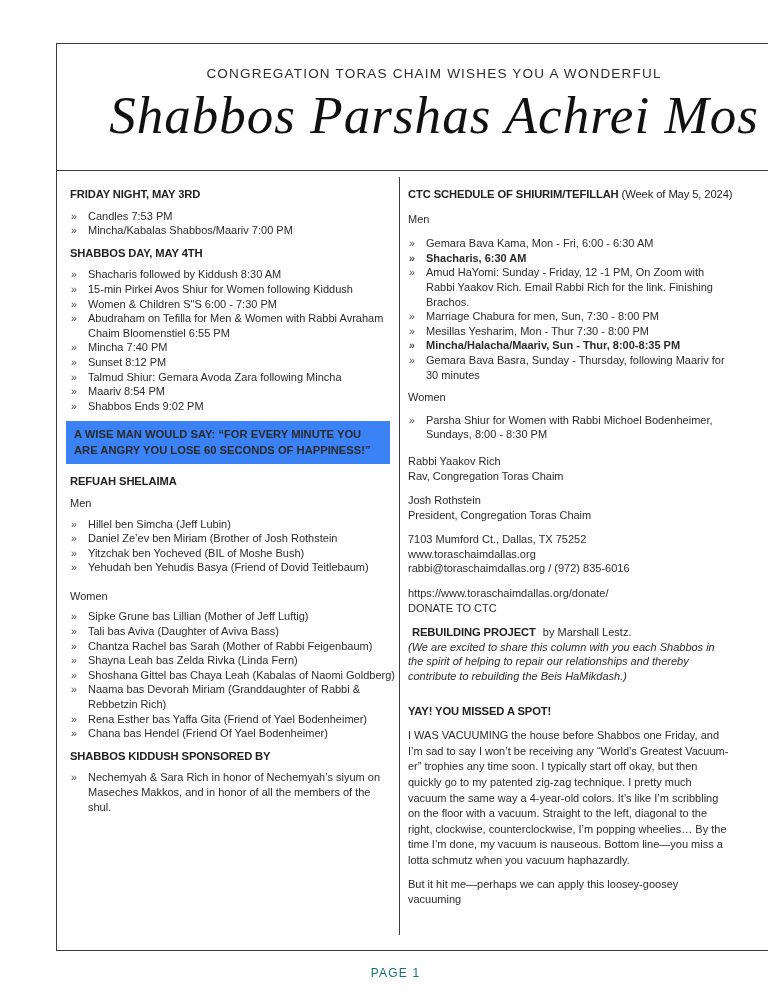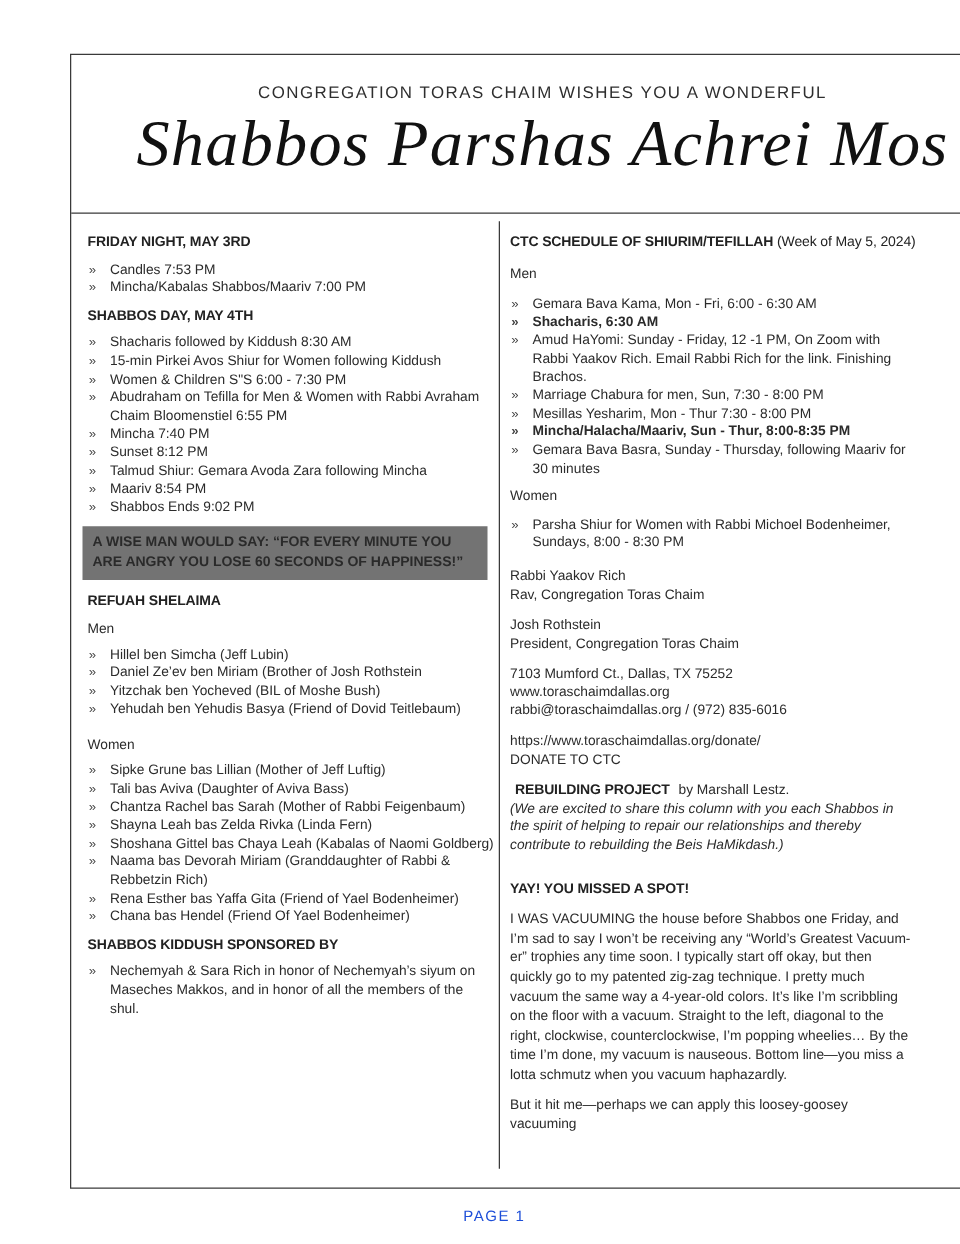--- a/index.html
+++ b/index.html
@@ -46,31 +46,31 @@
   }
   .sub { margin-bottom: 6px; }
   ul.b { list-style: none; margin-bottom: 8px; }
   ul.b li { position: relative; padding-left: 18px; }
   ul.b li::before {
     content: "»"; position: absolute; left: 1px; top: 0; color: #444; font-size: 10.5px;
   }
   ul.b li.bold { font-weight: bold; }
 
   .quote-box {
-    background: #737373; padding: 5px 8px 6px 8px; margin: 6px 0 10px -4px; width: 324px;
+    background: #3b82f6; padding: 5px 8px 6px 8px; margin: 6px 0 10px -4px; width: 324px;
     font-weight: bold; font-size: 11.2px; line-height: 16px; color: #2a2a2a;
   }
   .gap-sm { height: 6px; }
   .gap-md { height: 10px; }
   .plain p { margin: 0; }
   .italic { font-style: italic; }
 
   .page-num {
     position: absolute; left: 0; right: 0; top: 966px; text-align: center;
-    font-family: "Liberation Sans", sans-serif; font-size: 12px; letter-spacing: 1.2px; color: #1d4ed8; margin-left: 23px;
+    font-family: "Liberation Sans", sans-serif; font-size: 12px; letter-spacing: 1.2px; color: #0f766e; margin-left: 23px;
   }
 </style>
 </head>
 <body>
 
 <div class="frame">
   <div class="header">
     <div class="kicker">CONGREGATION TORAS CHAIM WISHES YOU A WONDERFUL</div>
     <div class="script-title">Shabbos Parshas Achrei Mos</div>
   </div>

